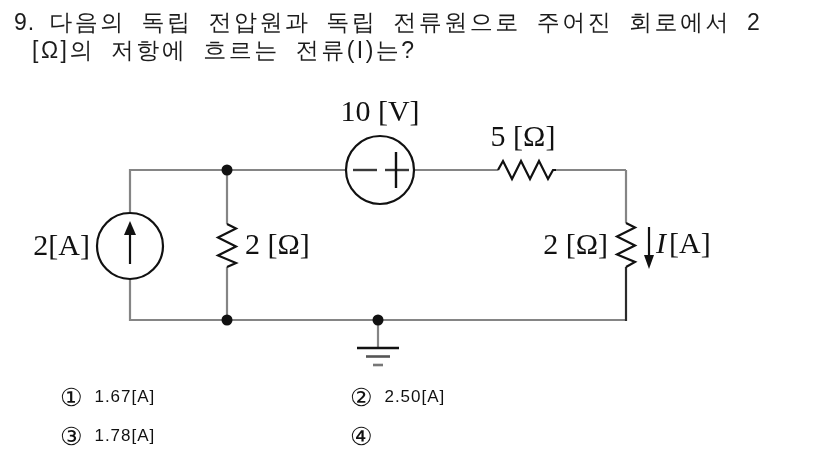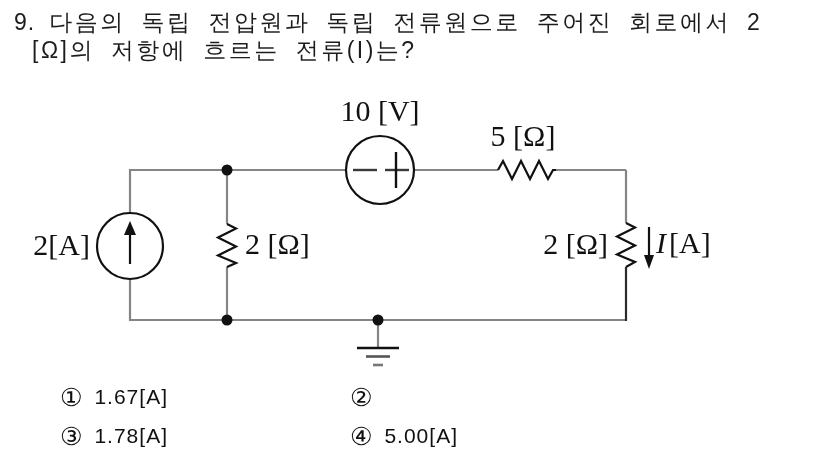--- a/index.html
+++ b/index.html
@@ -47,21 +47,21 @@
     display:flex;
     align-items:center;
     gap:12px;
     white-space:nowrap;
   }
   .opt-1{left:60px;top:383px;}
   .opt-2{left:350px;top:383px;}
   .opt-3{left:60px;top:422px;}
   .opt-4{left:350px;top:422px;}
   .opt-marker{font-size:25px;line-height:28px;color:#111;}
-  .opt-label{font-size:21px;line-height:28px;letter-spacing:1px;color:#111;}
+  .opt-label{font-size:17px;line-height:28px;letter-spacing:1px;color:#111;}
 </style>
 </head>
 <body>
 
 <div class="stage">
 
   <div class="q-line q-line1">
     <span class="q-num">9.</span><span>다음의 독립 전압원과 독립 전류원으로 주어진 회로에서 2</span>
   </div>
   <div class="q-line q-line2">
@@ -129,23 +129,23 @@
   <div class="clabel lbl-cur">
     <span class="cur-i">I</span><span>[A]</span>
   </div>
 
   <div class="option opt-1">
     <span class="opt-marker">①</span>
     <span class="opt-label">1.67[A]</span>
   </div>
   <div class="option opt-2">
     <span class="opt-marker">②</span>
+    <span class="opt-label">2.50[A]</span>
   </div>
   <div class="option opt-3">
     <span class="opt-marker">③</span>
     <span class="opt-label">1.78[A]</span>
   </div>
   <div class="option opt-4">
     <span class="opt-marker">④</span>
-    <span class="opt-label">5.00[A]</span>
   </div>
 
 </div>
 
 </body></html>

